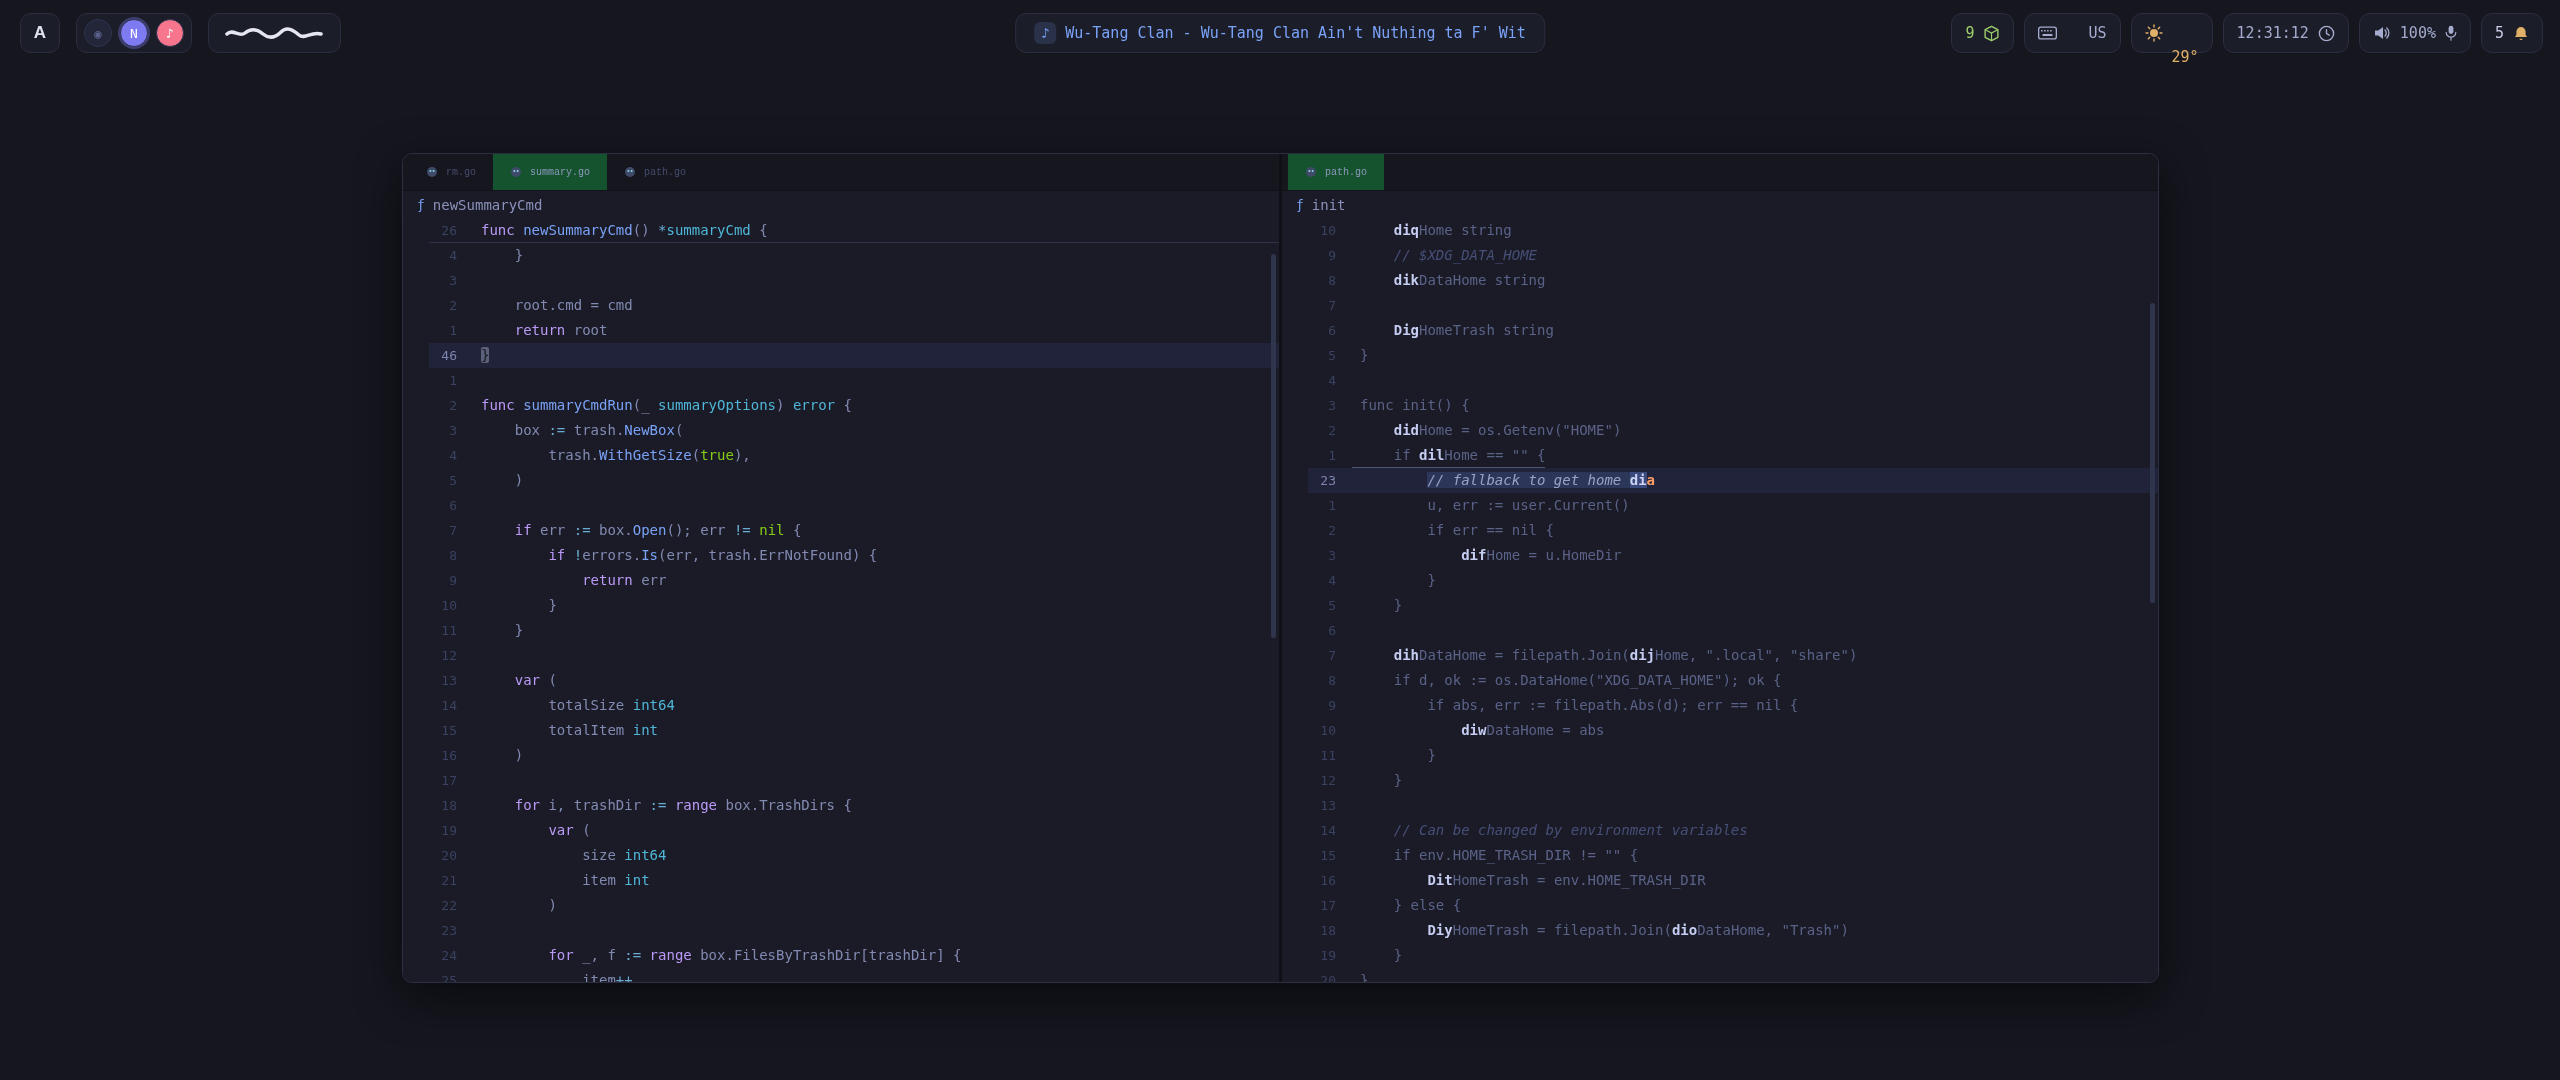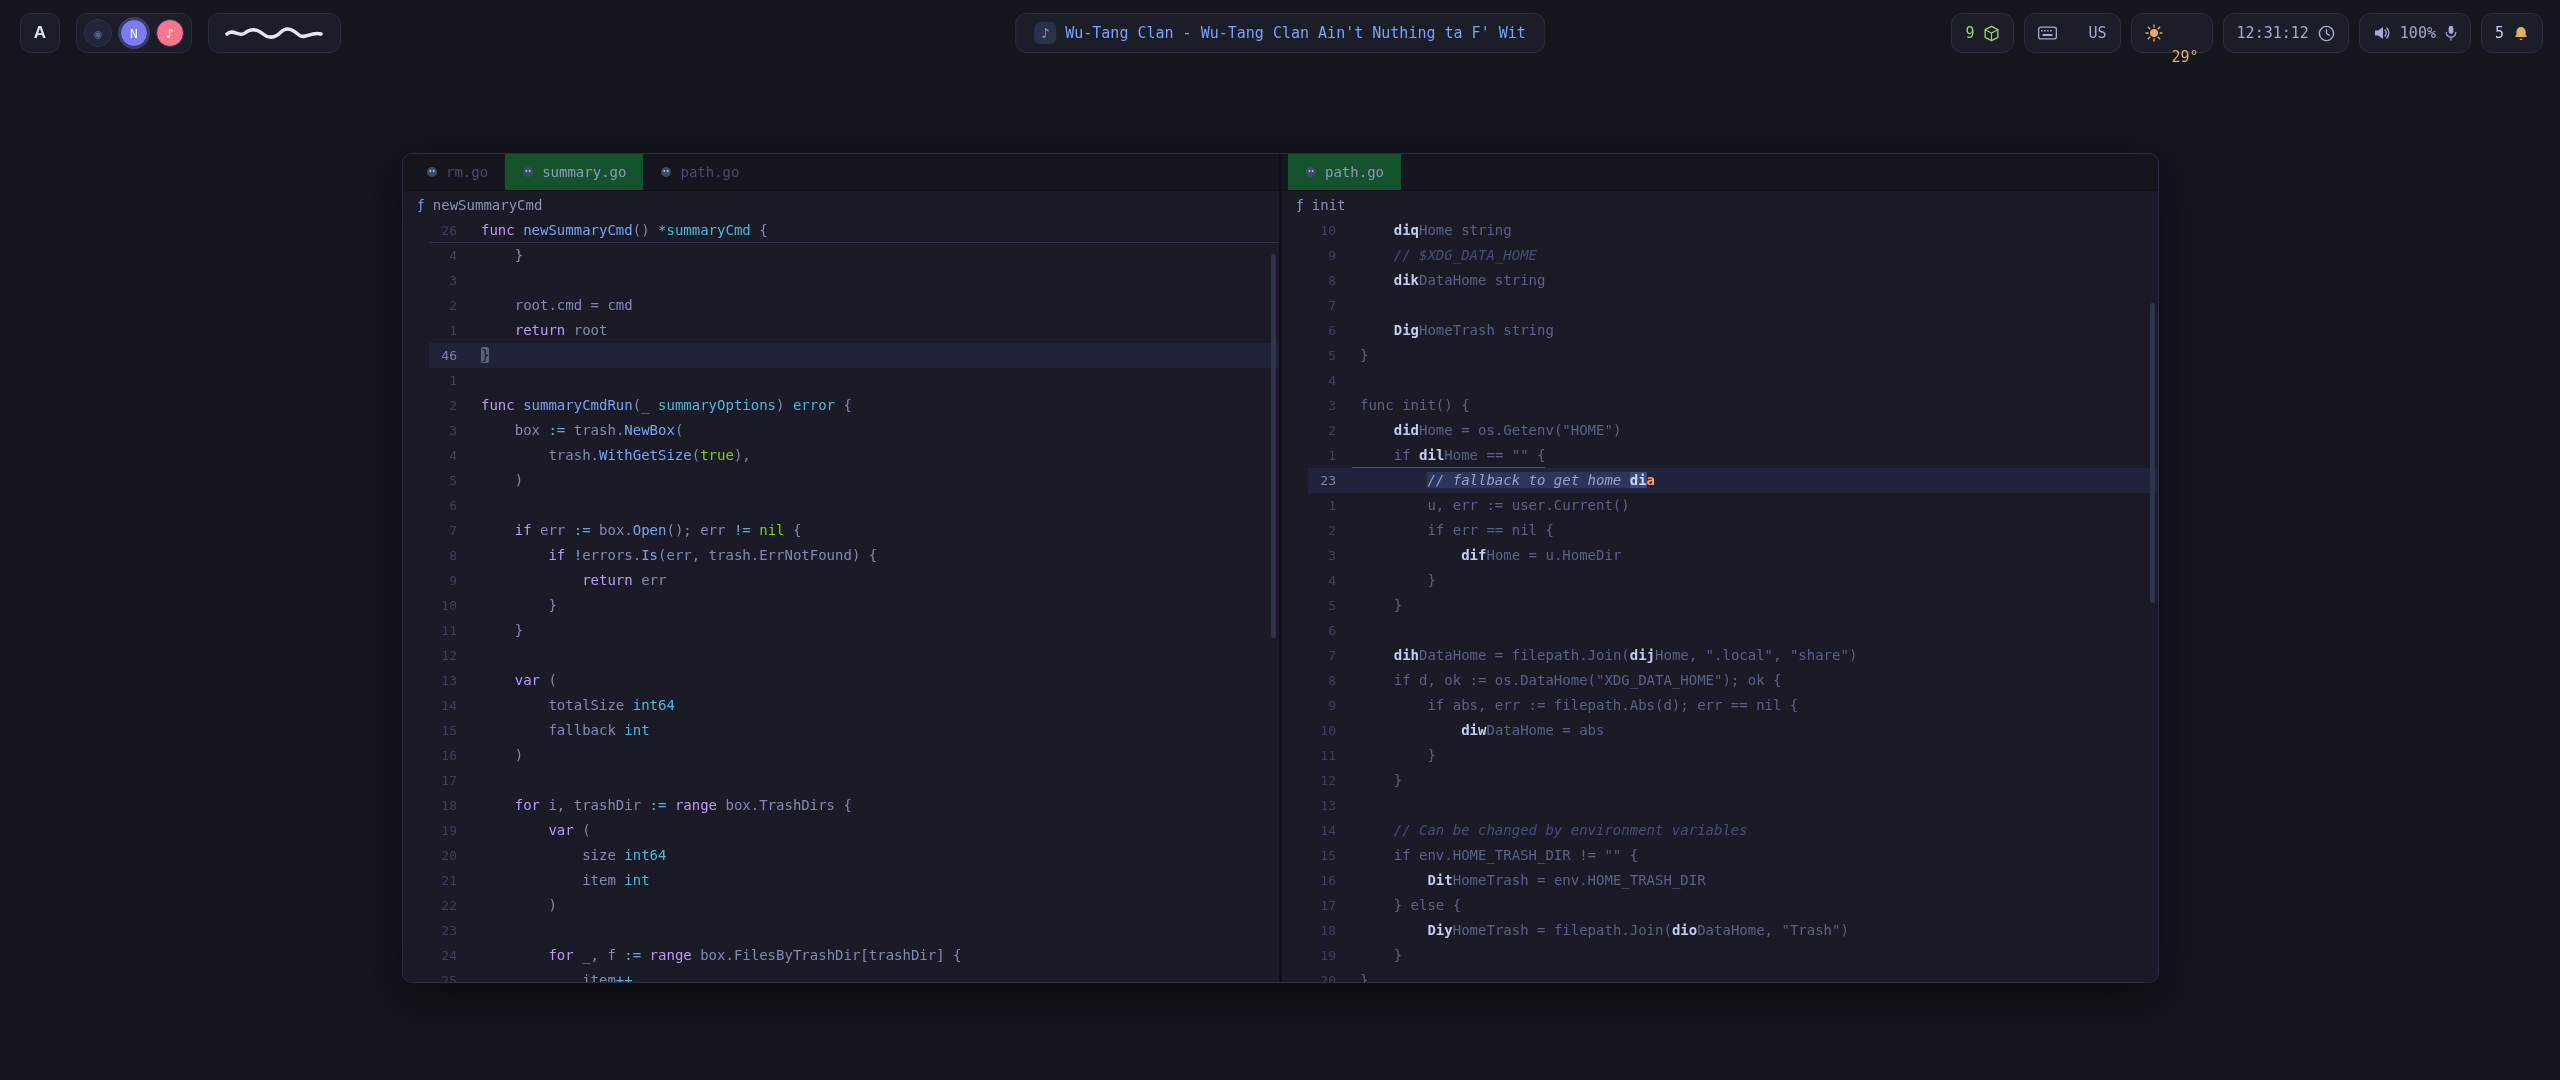--- a/index.html
+++ b/index.html
@@ -27,21 +27,21 @@
   .icon-wrap{display:flex;align-items:center;}
 
   
   .window{position:absolute;left:402px;top:153px;width:1757px;height:830px;background:#1a1b26;
           border:1px solid #2c2f44;border-radius:10px;display:flex;overflow:hidden;
           box-shadow:0 14px 44px rgba(0,0,0,.5);}
   .pane{flex:1 1 0;min-width:0;display:flex;flex-direction:column;background:#1a1b26;}
   .pane.right{border-left:3px solid #101016;}
   .tabs{height:37px;flex:0 0 37px;background:#16161e;display:flex;align-items:stretch;padding-left:6px;
         border-bottom:1px solid #121219;}
-  .tab{display:flex;align-items:center;gap:8px;padding:0 17px;font-size:14px;color:#454c6e;cursor:pointer;}
+  .tab{display:flex;align-items:center;gap:8px;padding:0 17px;font-size:10px;color:#454c6e;cursor:pointer;font-family:Liberation Mono, monospace;}
   .tab.active{background:#14532d;color:#9098bf;}
   .crumb{height:27px;flex:0 0 27px;display:flex;align-items:center;gap:8px;padding:0 14px;
          font-size:14px;color:#8b91bb;}
   .crumb-icon{color:#7aa2f7;font-size:13px;}
   .codearea{flex:1 1 auto;position:relative;overflow:hidden;margin-left:26px;}
   .row{display:flex;height:25px;line-height:25px;font-size:14px;}
   .ln{flex:0 0 44px;width:44px;text-align:right;padding-right:16px;color:#3b4261;font-size:13px;}
   .ct{white-space:pre;padding-left:8px;}
   .row.cur{background:#20233a;}
   .row.cur .ln{color:#7d84ad;}
@@ -284,21 +284,21 @@
             <div class="row">
               <span class="ln">13</span>
               <span class="ct"><span class="tk-d">    </span><span class="tk-k">var</span><span class="tk-d"> (</span></span>
             </div>
             <div class="row">
               <span class="ln">14</span>
               <span class="ct"><span class="tk-d">        totalSize </span><span class="tk-t">int64</span></span>
             </div>
             <div class="row">
               <span class="ln">15</span>
-              <span class="ct"><span class="tk-d">        fallback </span><span class="tk-t">int</span></span>
+              <span class="ct"><span class="tk-d">        totalItem </span><span class="tk-t">int</span></span>
             </div>
             <div class="row">
               <span class="ln">16</span>
               <span class="ct"><span class="tk-d">    )</span></span>
             </div>
             <div class="row">
               <span class="ln">17</span>
               <span class="ct"></span>
             </div>
             <div class="row">

